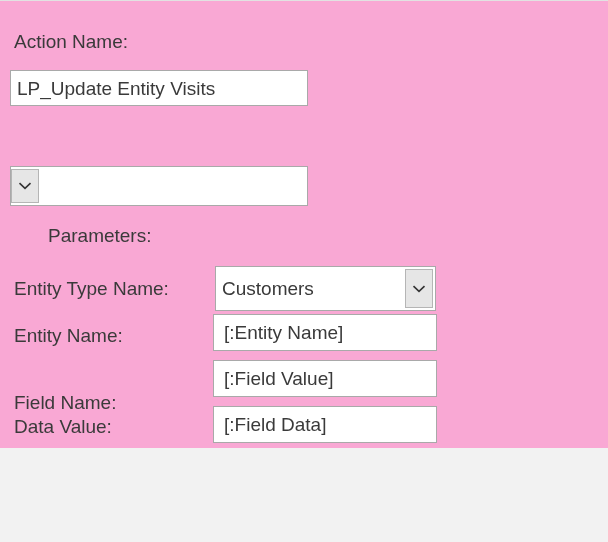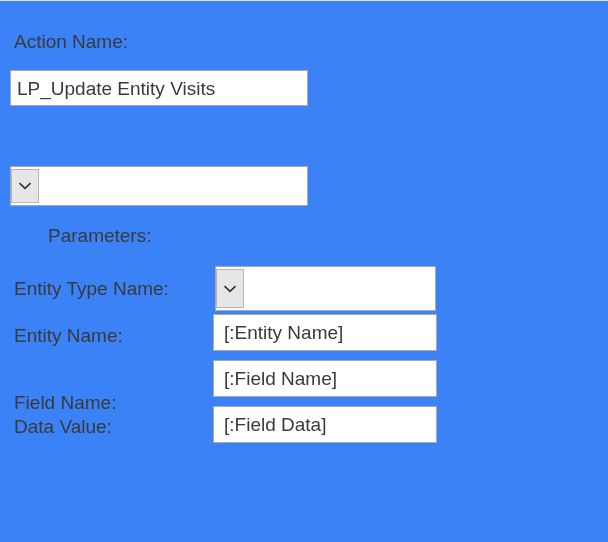--- a/index.html
+++ b/index.html
@@ -13,22 +13,22 @@
     font-family: "Liberation Sans", sans-serif;
     color: #3a3a3a;
     overflow: hidden;
     position: relative;
   }
   #form-root {
     position: absolute;
     top: 0;
     left: 0;
     width: 608px;
-    height: 542px;
-    background: #3b82f6;
+    height: 448px;
+    background: #f9a8d4;
     border-top: 1px solid #e2e2e2;
     box-sizing: border-box;
   }
 
   
   .label {
     font-size: 19px;
     color: #3a3a3a;
     line-height: 1;
     white-space: nowrap;
@@ -109,39 +109,40 @@
         </svg>
       </span>
     </div>
   </div>
 
   <div class="abs label" style="left:14px; top:225px;margin-left:34px;">Parameters:</div>
 
   <div class="abs label" style="left:14px; top:278px;">Entity Type Name:</div>
 
   <div class="abs combo" style="left:215px; top:265px; width:221px; height:45px;">
+    <div class="combo-text">Customers</div>
     <div class="combo-btn">
       <span>
         <svg width="14" height="10" viewBox="0 0 14 10" aria-hidden="true">
           <path d="M1.5 2.2 L7 7.4 L12.5 2.2" fill="none" stroke="#333333" stroke-width="1.6"></path>
         </svg>
       </span>
     </div>
   </div>
 
   <div class="abs label" style="left:14px; top:325px;">Entity Name:</div>
 
   <div class="abs textbox" style="left:213px; top:313px; width:224px; height:37px; padding-left:10px;">
     <span class="val">[:Entity Name]</span>
   </div>
 
   <div class="abs label" style="left:14px; top:392px;">Field Name:</div>
 
   <div class="abs textbox" style="left:213px; top:359px; width:224px; height:37px; padding-left:10px;">
-    <span class="val">[:Field Name]</span>
+    <span class="val">[:Field Value]</span>
   </div>
 
   <div class="abs label" style="left:14px; top:416px;">Data Value:</div>
 
   <div class="abs textbox" style="left:213px; top:405px; width:224px; height:37px; padding-left:10px;">
     <span class="val">[:Field Data]</span>
   </div>
 
 </div>
 

